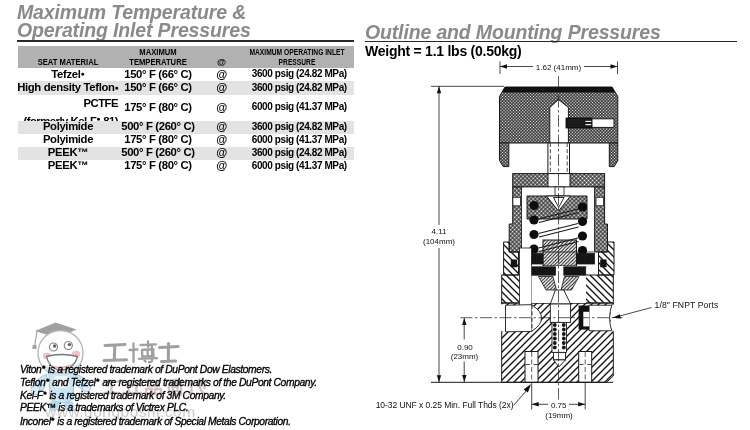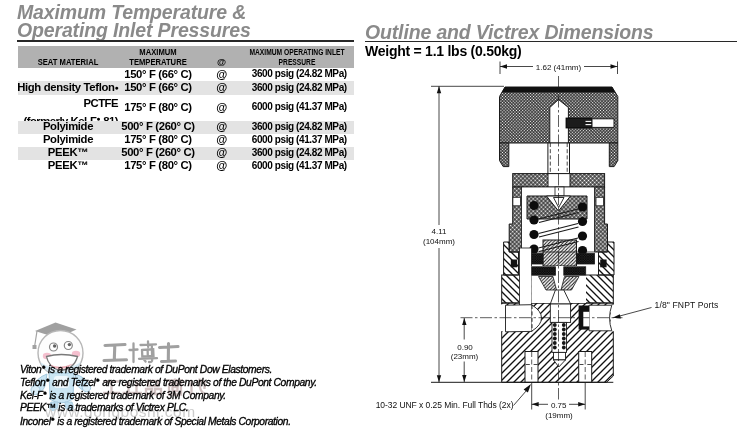--- a/index.html
+++ b/index.html
@@ -16,32 +16,33 @@
 .gray{background:#e3e3e3;}
 .reg{font-size:7px;vertical-align:4px;letter-spacing:0;}
 .tmline{font-style:italic;font-size:10.3px;letter-spacing:-0.38px;color:#000;white-space:nowrap;font-weight:400;-webkit-text-stroke:0.32px #000;}
 </style>
 </head>
 <body>
 
 <div class="abs title" style="left:17px;top:3px;">Maximum Temperature &amp;<br>Operating Inlet Pressures</div>
 <div class="abs" style="left:17px;top:40px;width:336.5px;height:2px;background:#282828;"></div>
 
-<div class="abs title" style="left:365px;top:22.5px;">Outline and Victrex Dimensions</div>
+<div class="abs title" style="left:365px;top:22.5px;">Outline and Mounting Pressures</div>
 <div class="abs" style="left:365px;top:40.5px;width:372px;height:1.4px;background:#282828;"></div>
 <div class="abs" style="left:365px;top:43px;font-size:14px;font-weight:700;letter-spacing:-0.25px;color:#000;">Weight = 1.1 lbs (0.50kg)</div>
 
 <div class="abs" style="left:18px;top:45.5px;width:335.5px;height:22.5px;background:#b1b1b1;">
   <div class="abs hdrtxt" style="left:-10px;top:11px;width:120px;transform:scaleX(0.82);">SEAT MATERIAL</div>
   <div class="abs hdrtxt" style="left:80px;top:1.5px;width:120px;transform:scaleX(0.82);">MAXIMUM<br>TEMPERATURE</div>
   <div class="abs hdrtxt" style="left:180px;top:11px;width:47px;">@</div>
   <div class="abs hdrtxt" style="left:203.5px;top:1.5px;width:150px;transform:scaleX(0.72);">MAXIMUM OPERATING INLET<br>PRESSURE</div>
 </div>
 
 <div class="cellrow" style="top:68px;height:13px;">
+  <div class="cell c1">Tefzel<span class="reg">●</span></div>
     <div class="cell c2">150° F (66° C)</div>
     <div class="cell c3">@</div>
     <div class="cell c4">3600 psig (24.82 MPa)</div>
 </div>
 <div class="cellrow gray" style="top:81px;height:14px;">
   <div class="cell c1">High density Teflon<span class="reg">●</span></div>
     <div class="cell c2">150° F (66° C)</div>
     <div class="cell c3">@</div>
     <div class="cell c4">3600 psig (24.82 MPa)</div>
 </div>

